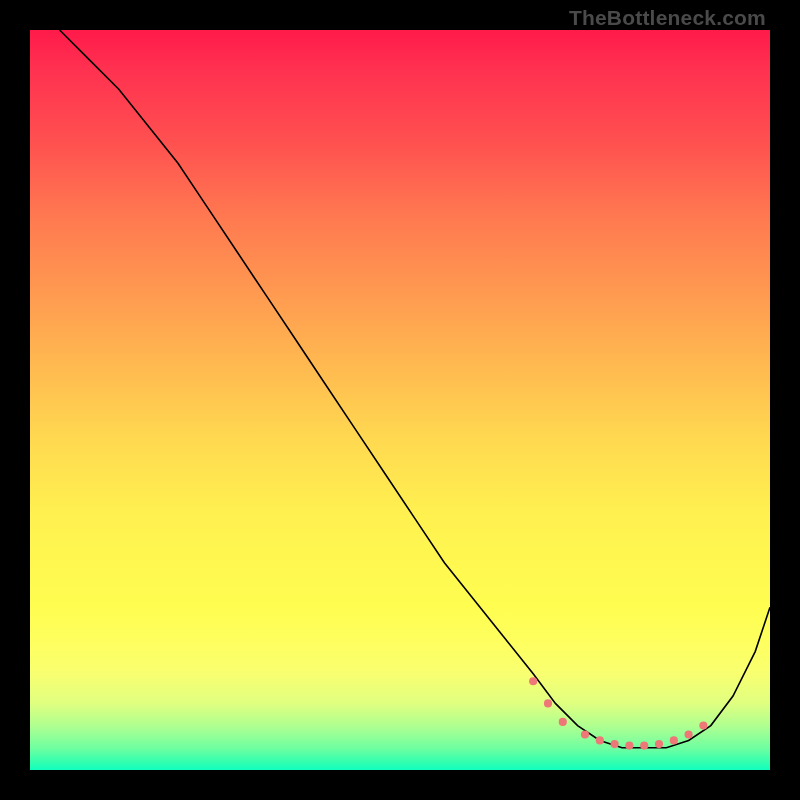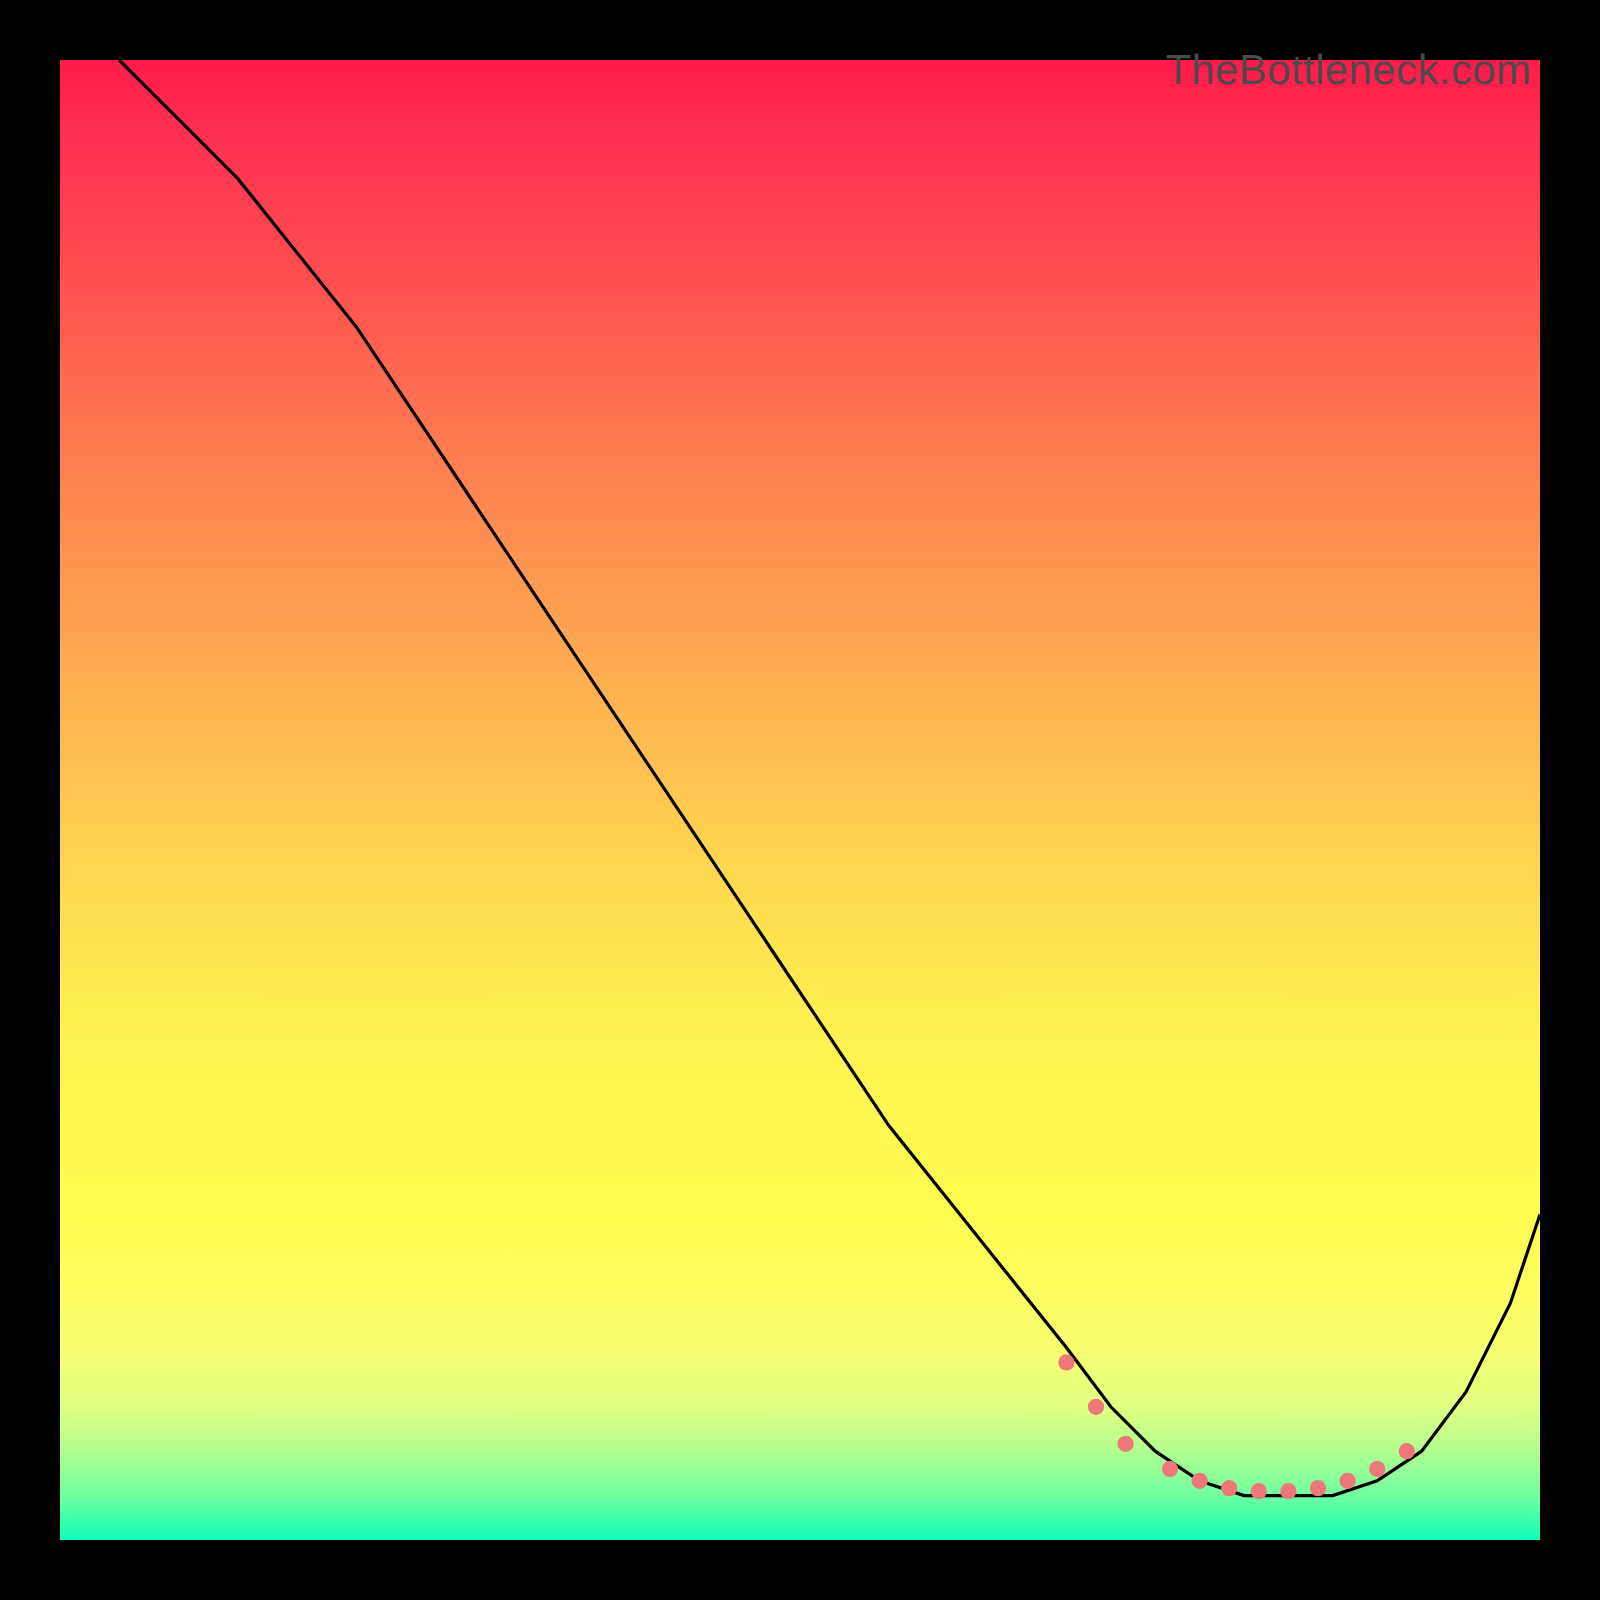--- a/index.html
+++ b/index.html
@@ -33,24 +33,24 @@
       #e0ff80 91%,
       #b0ff90 94%,
       #70ffa0 97%,
       #30ffb0 99%,
       #10ffc0 100%
     );
   }
   .watermark {
     position: absolute;
     right: 34px;
-    top: 24px;
+    top: 6px;
     color: #4a4a4a;
     font-size: 21px;
-    font-weight: 400;
+    font-weight: 700;
     letter-spacing: 0.2px;
   }
   .curve-svg {
     position: absolute;
     left: 30px;
     top: 30px;
     width: 740px;
     height: 740px;
   }
 </style>

